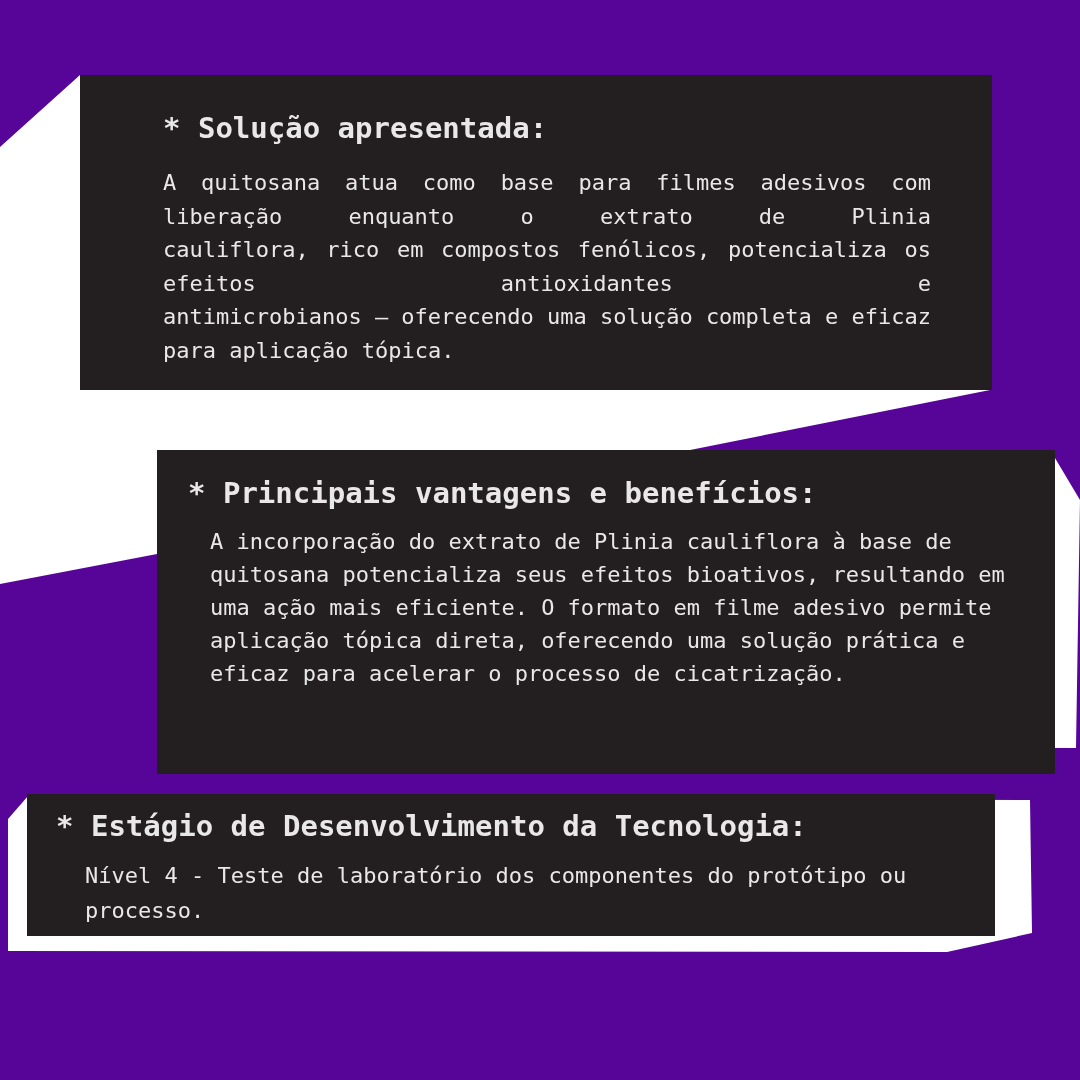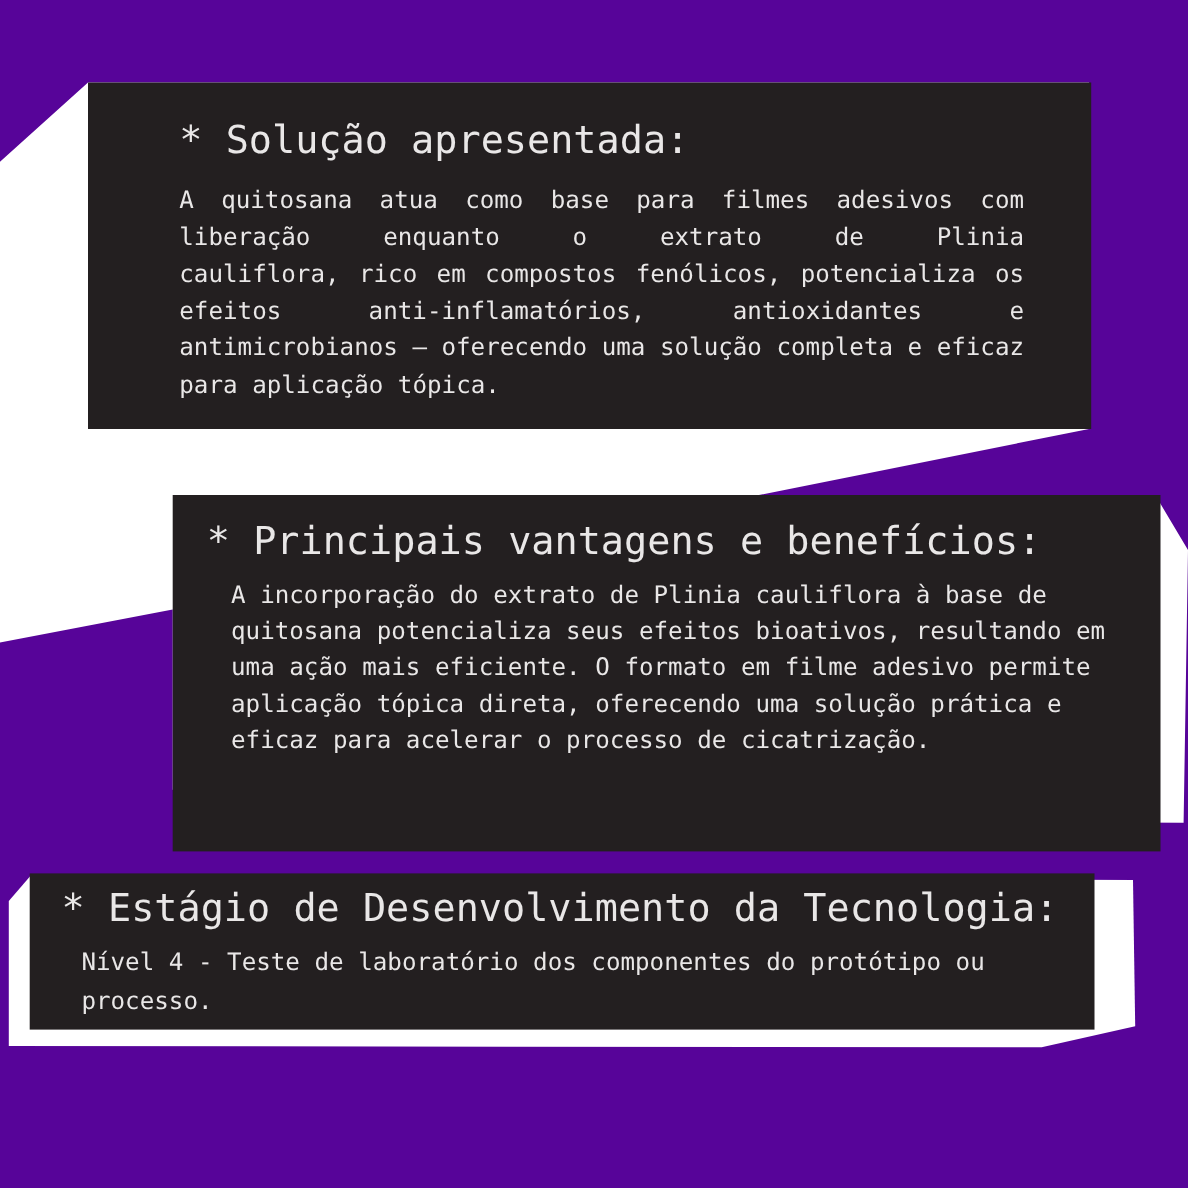--- a/index.html
+++ b/index.html
@@ -15,37 +15,37 @@
     background:var(--bg);
     font-family:"DejaVu Sans Mono","Liberation Mono",monospace;
   }
   .bg{position:absolute;left:0;top:0;width:1080px;height:1080px;display:block;}
   .bg polygon{fill:var(--shape);}
   .card{
     position:absolute;box-sizing:border-box;
     background:var(--card);color:var(--text);
   }
   .card .title{
-    margin:0;font-size:35px;line-height:30px;font-weight:400;
+    margin:0;font-size:29px;line-height:30px;font-weight:700;
     letter-spacing:0;white-space:pre;
   }
   .card .body{font-size:22px;font-weight:400;}
   .card .body .line{white-space:pre;}
 
   .card1{left:80px;top:75px;width:912px;height:315px;padding:38px 61px 0 83px;}
   .card1 .title{margin-bottom:23px;}
   .card1 .body{line-height:33.5px;width:768px;}
 
   .card2{left:157px;top:450px;width:898px;height:324px;padding:28px 30px 0 31px;}
   .card2 .title{margin-bottom:17px;}
   .card2 .body{line-height:33px;margin-left:22px;}
 
   .card3{left:27px;top:794px;width:968px;height:142px;padding:17px 30px 0 29px;}
   .card3 .title{margin-bottom:17px;}
-  .card3 .body{line-height:35px;margin-left:18px;}
+  .card3 .body{line-height:35px;margin-left:29px;}
 
   
   .body.justify .line{display:flex;justify-content:space-between;}
   .body.justify .line:last-child{justify-content:flex-start;gap:13.25px;}
 </style>
 </head>
 <body>
 
 <div class="canvas">
 
@@ -53,21 +53,21 @@
     <polygon points="80,75 990,75 990,390 675,453 1052,453 1080,500 1076,748 210,744 157,718 157,554 0,584 0,147"></polygon>
     <polygon points="28,796 1030,800 1032,933 947,952 8,951 8,819"></polygon>
   </svg>
 
   <section class="card card1">
     <h2 class="title">* Solução apresentada:</h2>
     <div class="body justify">
         <div class="line"><span>A</span><span>quitosana</span><span>atua</span><span>como</span><span>base</span><span>para</span><span>filmes</span><span>adesivos</span><span>com</span></div>
         <div class="line"><span>liberação</span><span>enquanto</span><span>o</span><span>extrato</span><span>de</span><span>Plinia</span></div>
         <div class="line"><span>cauliflora,</span><span>rico</span><span>em</span><span>compostos</span><span>fenólicos,</span><span>potencializa</span><span>os</span></div>
-        <div class="line"><span>efeitos</span><span>anti-inflamatórios,</span><span>antioxidantes</span><span>e</span></div>
+        <div class="line"><span>efeitos</span><span>antioxidantes</span><span>e</span></div>
         <div class="line"><span>antimicrobianos</span><span>—</span><span>oferecendo</span><span>uma</span><span>solução</span><span>completa</span><span>e</span><span>eficaz</span></div>
         <div class="line"><span>para</span><span>aplicação</span><span>tópica.</span></div>
       </div>
   </section>
 
   <section class="card card2">
     <h2 class="title">* Principais vantagens e benefícios:</h2>
     <div class="body">
         <div class="line">A incorporação do extrato de Plinia cauliflora à base de</div>
         <div class="line">quitosana potencializa seus efeitos bioativos, resultando em</div>

